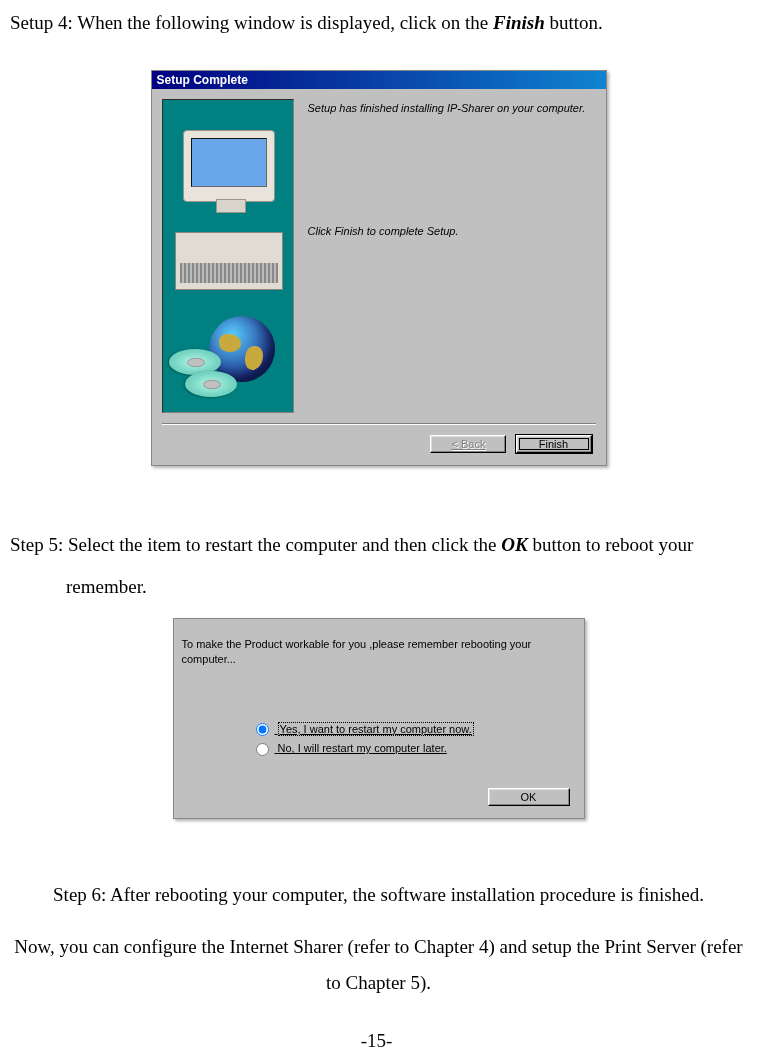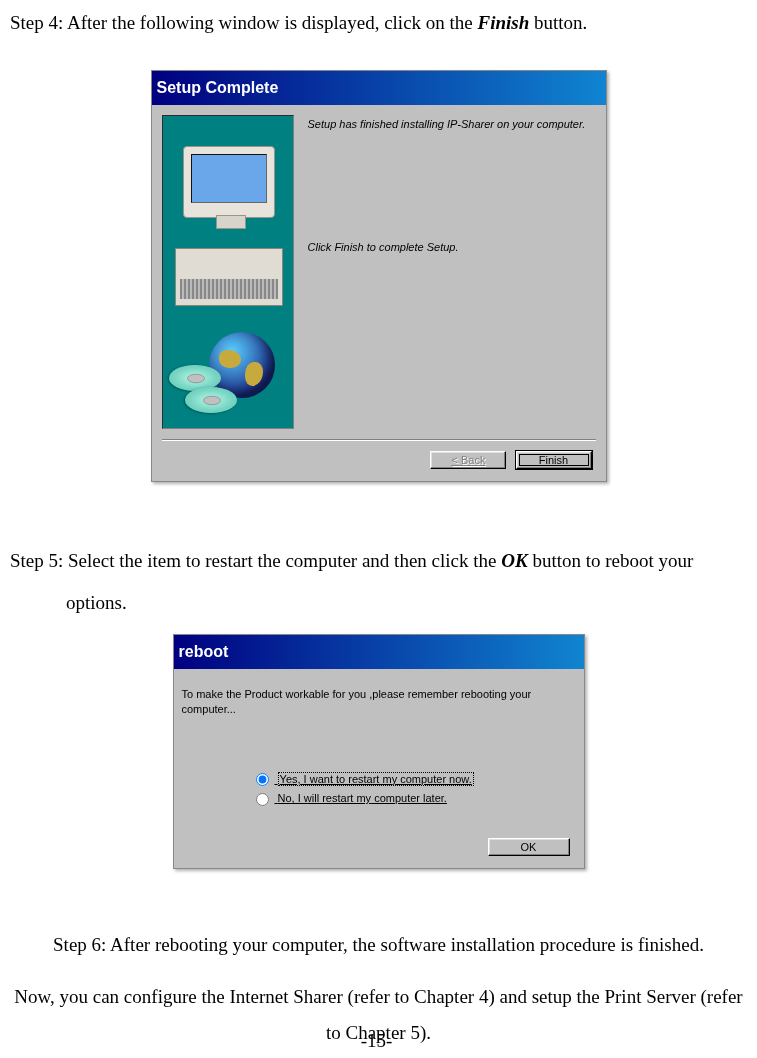--- a/index.html
+++ b/index.html
@@ -32,22 +32,22 @@
       background: #c0c0c0;
       box-shadow: 2px 2px 3px rgba(0,0,0,0.3);
       font-family: "MS Sans Serif", Tahoma, Arial, sans-serif;
       font-size: 11px;
       color: #000;
     }
     .titlebar {
       background: linear-gradient(to right, #000080, #1084d0);
       color: #fff;
       font-weight: bold;
-      padding: 8px 5px;
-      font-size: 16px;
+      padding: 2px 5px;
+      font-size: 12px;
     }
     .dlg1-body {
       display: flex;
       padding: 10px 10px 6px 10px;
     }
     .sidepanel {
       width: 132px;
       height: 314px;
       background: #008080;
       border: 1px inset #808080;
@@ -179,21 +179,21 @@
       bottom: 6px;
       left: 0; right: 4px;
       text-align: center;
       margin-top: 40px;
     }
   </style>
 </head>
 <body>
 
 <p class="instruction">
-  <span>Step 4: After the following window is displayed, click on the </span><span class="bolditalic">Finish</span><span> button.</span>
+  <span>Setup 4: When the following window is displayed, click on the </span><span class="bolditalic">Finish</span><span> button.</span>
 </p>
 
 <div class="dlg1">
   <div class="titlebar">
     <span>Setup Complete</span>
   </div>
   <div class="dlg1-body">
     <div class="sidepanel">
       <div class="monitor"></div>
       <div class="compbox"></div>
@@ -210,27 +210,24 @@
   </div>
   <div class="dlg1-hr"></div>
   <div class="dlg1-buttons">
     <span class="w95btn disabled">&lt; Back</span>
     <span class="w95btn focus">Finish</span>
   </div>
 </div>
 
 <p class="instruction">
   <span>Step 5: Select the item to restart the computer and then click the </span><span class="bolditalic">OK</span><span> button to reboot your</span>
-  <span class="indent">options.</span>
+  <span class="indent">remember.</span>
 </p>
 
 <div class="dlg2">
-  <div class="titlebar">
-    <span>reboot</span>
-  </div>
   <div class="dlg2-body">
     <div class="msg">To make the Product workable for you ,please remember rebooting your computer...</div>
     <div class="radio-row sel">
       <input type="radio" name="rb" checked="" style="">
       <label>Yes, I want to restart my computer now.</label>
     </div>
     <div class="radio-row">
       <input type="radio" name="rb" style="">
       <label>No, I will restart my computer later.</label>
     </div>

